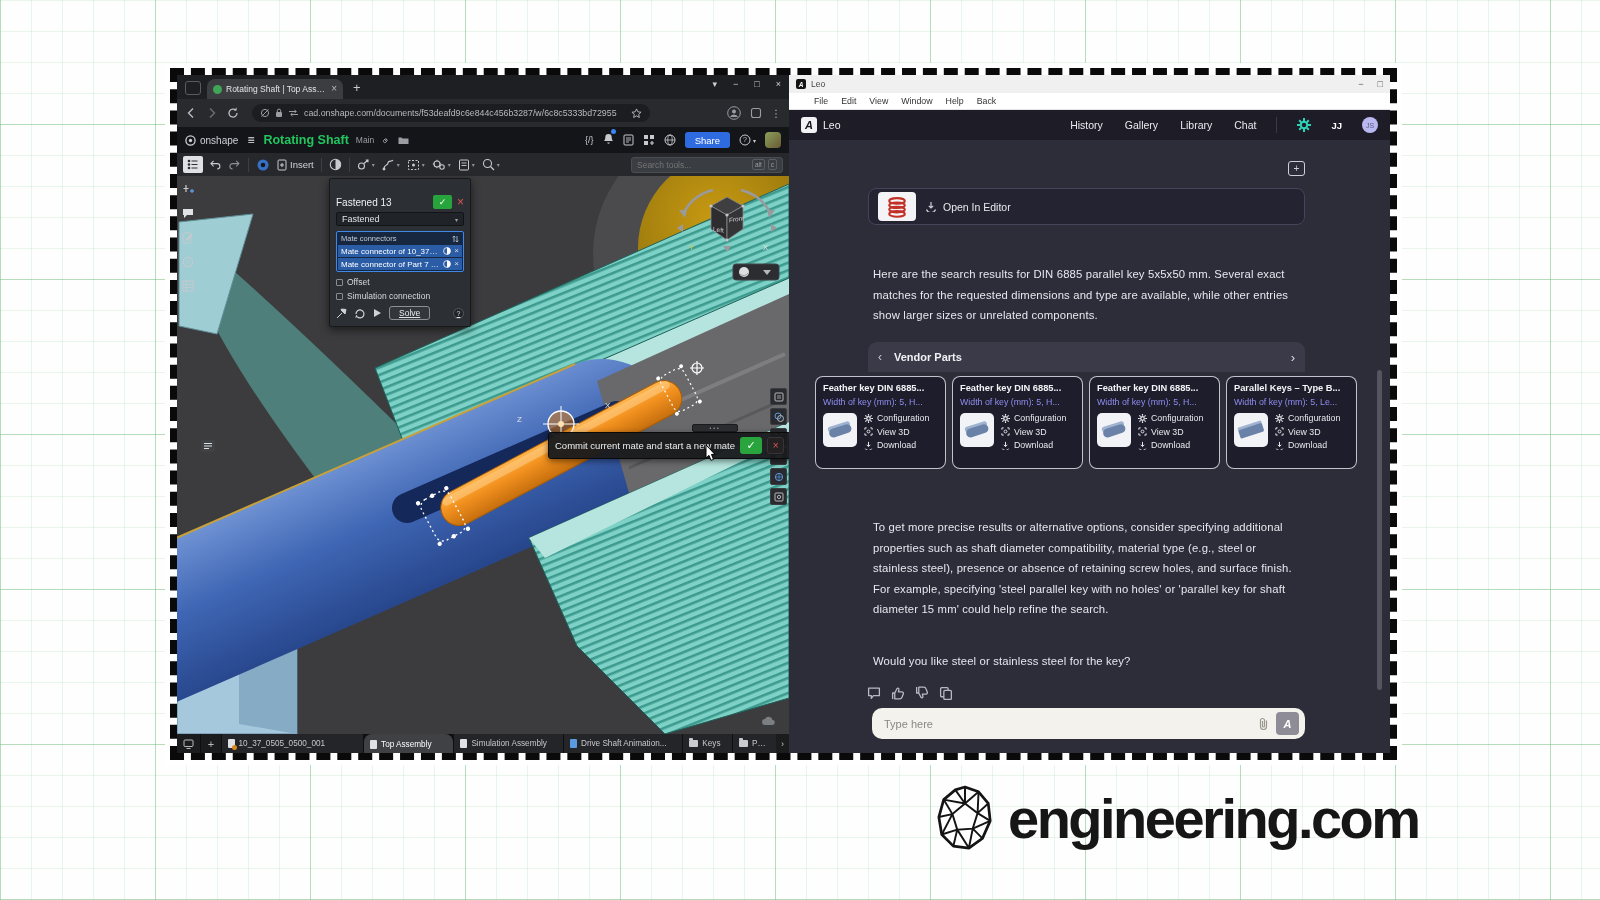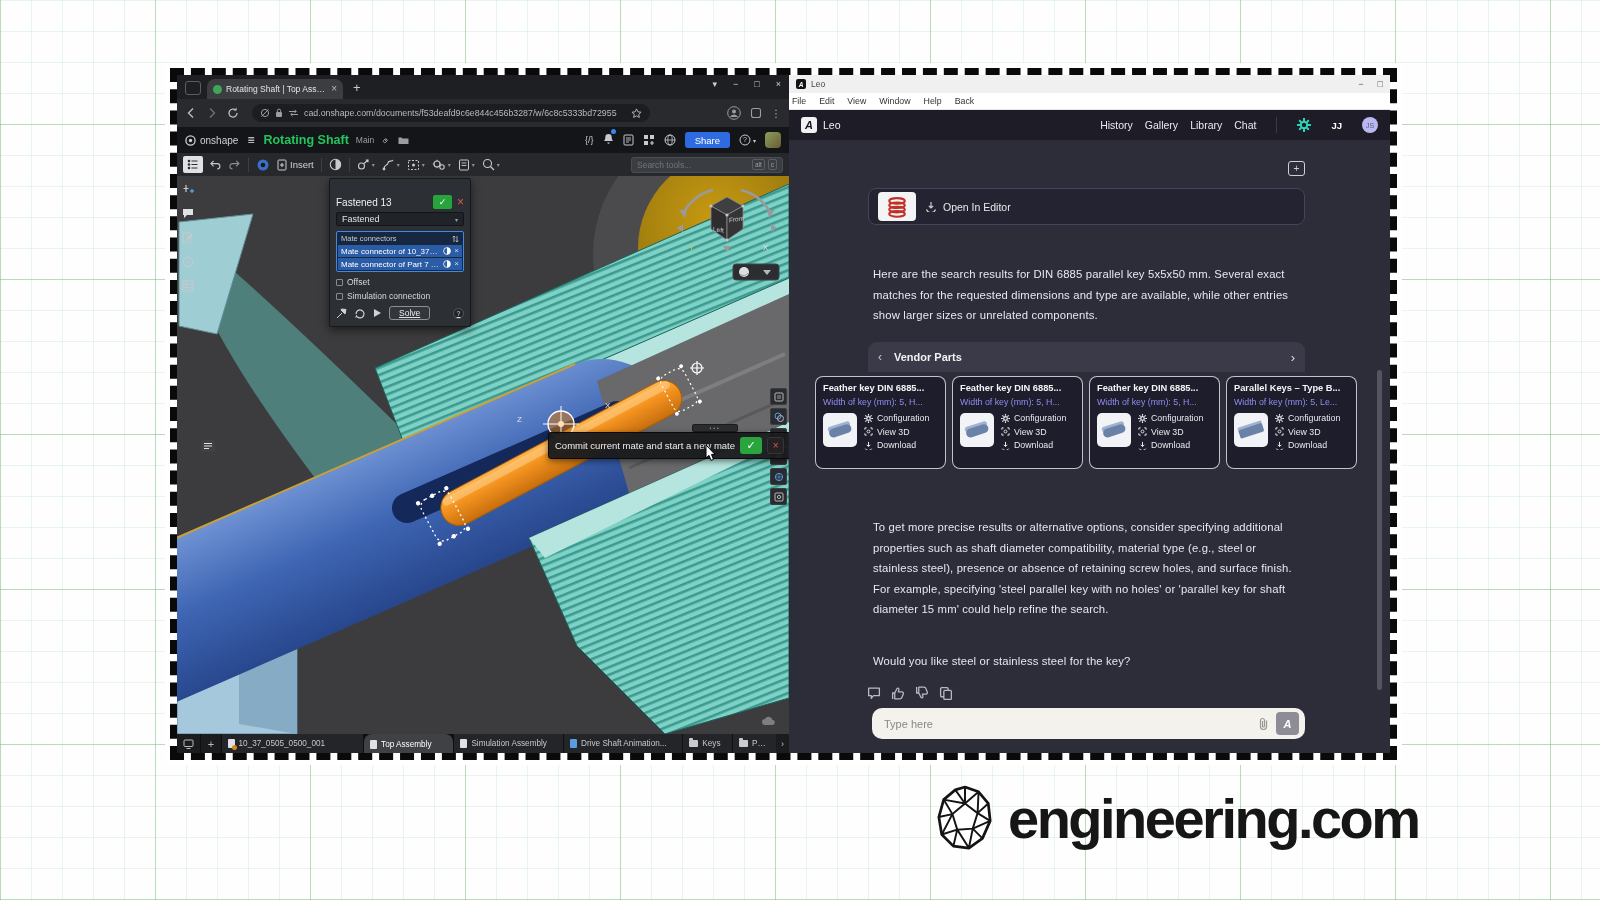--- a/index.html
+++ b/index.html
@@ -102,26 +102,26 @@
   .folderg{ width:9px; height:7px; background:#c9cbd0; border-radius:1px; position:relative; flex:none; }
   .folderg::before{ content:""; position:absolute; left:0; top:-2px; width:4px; height:2px; background:#c9cbd0; border-radius:1px 1px 0 0; }
   .dchev{ margin-left:auto; color:#c6c8cc; font-size:9px; display:flex; align-items:center; padding:0 5px; background:#1b1c1e; }
 
   
   .win-leo{ flex:1; display:flex; flex-direction:column; overflow:hidden; }
   .leo-titlebar{ height:18px; background:#f1f0f0; display:flex; align-items:center; padding:0 7px; gap:5px; }
   .leo-logo-sm{ width:10px; height:10px; background:#141414; border-radius:2px; color:#fff; font-size:6.5px; font-weight:bold; font-style:italic; display:flex; align-items:center; justify-content:center; }
   .leo-title{ font-size:8.5px; color:#444; }
   .leo-titlectl{ margin-left:auto; display:flex; gap:14px; color:#555; font-size:9px; align-items:center; }
-  .leo-menubar{ height:17px; background:#fff; border-bottom:1px solid #e4e4e4; display:flex; align-items:center; gap:13px; padding:0 3px; }
+  .leo-menubar{ height:17px; background:#fff; border-bottom:1px solid #e4e4e4; display:flex; align-items:center; gap:13px; padding:0 25px; }
   .leo-menubar span{ font-size:8.8px; color:#333; }
   .leo-nav{ height:30px; background:#1d1c27; display:flex; align-items:center; padding:0 12px; gap:20px; }
   .leo-logo{ width:16px; height:16px; background:#f2f2f4; border-radius:3px; color:#15141c; font-weight:bold; font-style:italic; font-size:11px; display:flex; align-items:center; justify-content:center; }
   .leo-brand{ color:#f0f0f3; font-size:10.5px; margin-left:-14px; }
-  .leo-navitems{ margin-left:auto; display:flex; gap:12px; }
+  .leo-navitems{ margin-left:auto; display:flex; gap:22px; }
   .leo-navitems span{ color:#e9e9ee; font-size:10.5px; }
   .leo-navdiv{ width:1px; height:16px; background:#3a3948; }
   .leo-user{ color:#fff; font-size:9.5px; font-weight:bold; }
   .leo-avatar{ width:16px; height:16px; border-radius:50%; background:#b9b8f0; color:#5a5a7e; font-size:7px; display:flex; align-items:center; justify-content:center; }
   .leo-chat{ flex:1; position:relative; background:#2d2c39; overflow:hidden; }
   .newchat{ position:absolute; left:499px; top:21px; width:17px; height:15px; border:1.4px solid #cfcfd8; border-radius:3px; color:#cfcfd8; font-size:10px; display:flex; align-items:center; justify-content:center; line-height:1; }
   .editor-card{ position:absolute; left:79px; top:48px; width:437px; height:37px; background:#242332; border:1px solid #45445c; border-radius:8px; display:flex; align-items:center; padding:0 9px; gap:9px; }
   .spring-thumb{ width:38px; height:29px; background:#f4f4f6; border-radius:4px; display:flex; align-items:center; justify-content:center; }
   .open-editor{ display:flex; align-items:center; gap:6px; color:#e9e9ec; font-size:10.5px; }
   .msg{ position:absolute; left:84px; width:430px; font-size:11.3px; line-height:1.82; color:#e8e7ee; letter-spacing:.15px; }

